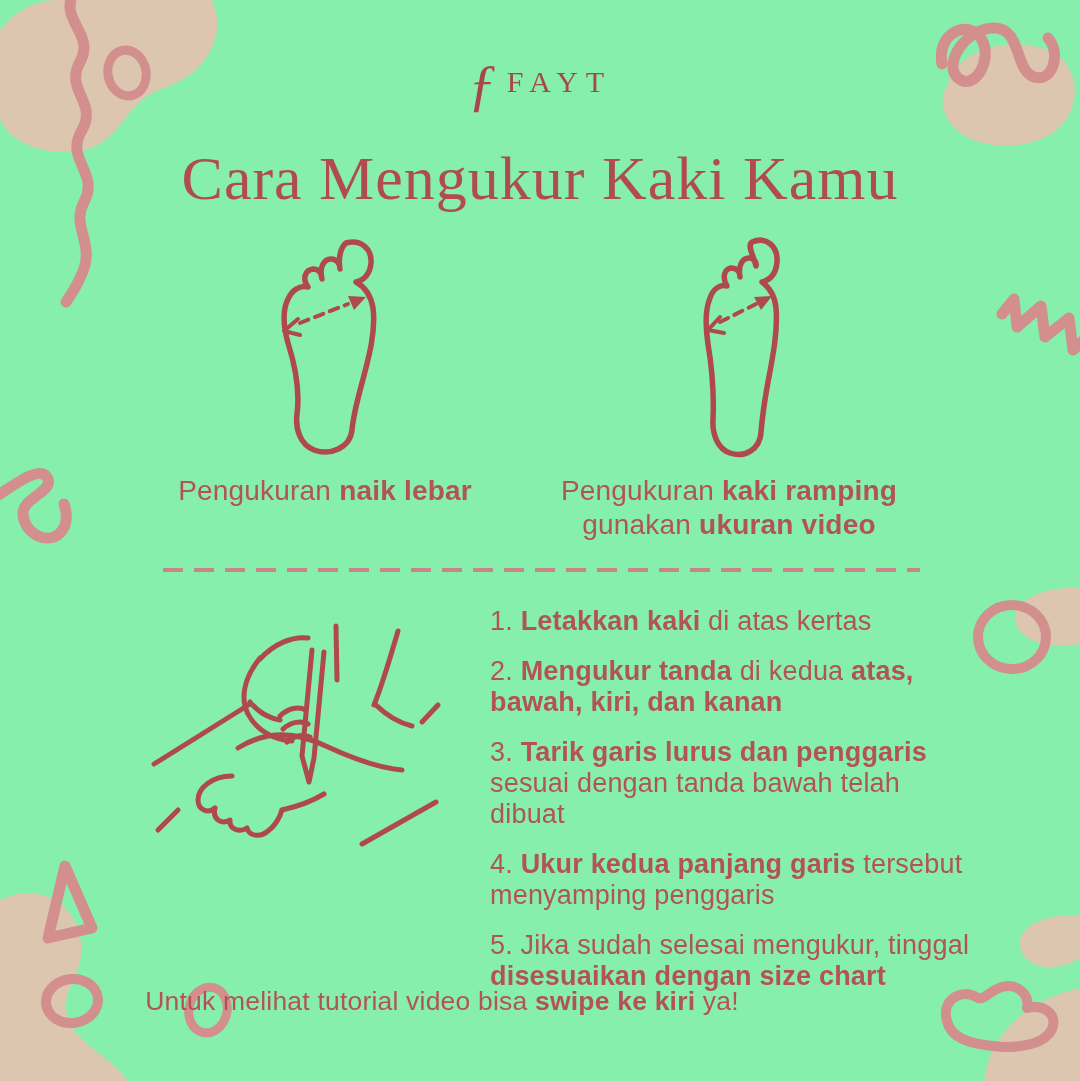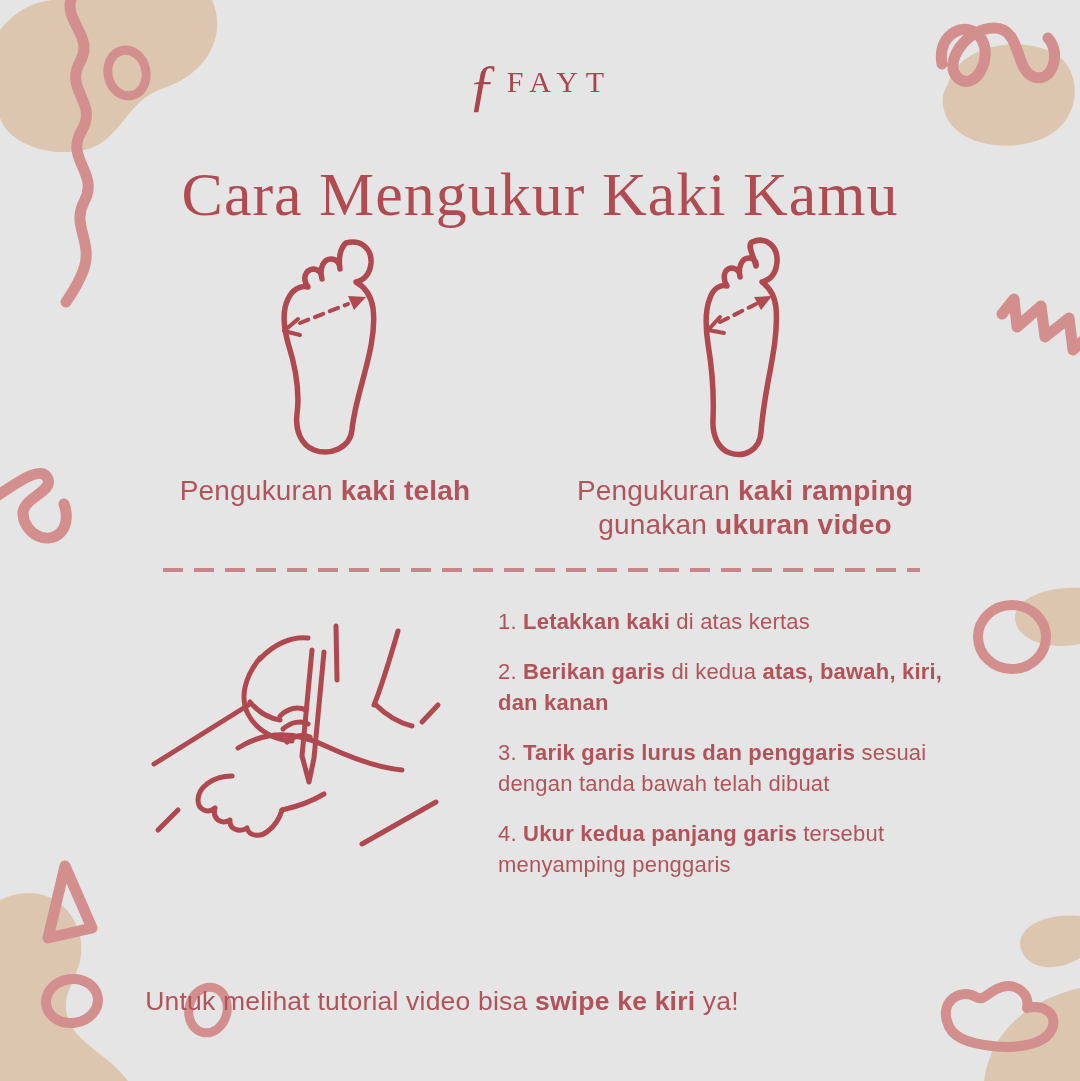--- a/index.html
+++ b/index.html
@@ -1,47 +1,47 @@
 <!DOCTYPE html>
 <html><head>
 <meta charset="utf-8">
 <style>
   html,body{margin:0;padding:0;}
   #canvas{
     position:relative;
     width:1080px;height:1081px;
-    background:#e5e5e5;
+    background:#86efac;
     overflow:hidden;
     font-family:"Liberation Sans",sans-serif;
   }
   .abs{position:absolute;}
   svg{display:block;}
   .deco-stroke{fill:none;stroke:#d28f8e;stroke-linecap:round;stroke-linejoin:round;}
   .art{fill:none;stroke:#b0484f;stroke-linecap:round;stroke-linejoin:round;}
 
   
   #logo{left:0;top:56px;width:1080px;text-align:center;color:#a8454d;}
   #logo .glyph{font-family:"Liberation Serif",serif;font-style:italic;font-size:58px;line-height:58px;vertical-align:-12px;margin-right:10px;}
   #logo .word{font-family:"Liberation Serif",serif;font-size:30px;letter-spacing:8px;font-weight:500;}
-  #title{left:0;top:159px;width:1080px;text-align:center;
+  #title{left:0;top:143px;width:1080px;text-align:center;
     font-family:"Liberation Serif",serif;font-size:62px;font-weight:500;
     color:#b04b52;letter-spacing:1px;}
 
   
   .caption{top:474px;text-align:center;font-size:28px;line-height:34px;color:#b2535a;letter-spacing:.2px;}
   #caption-left{left:145px;width:360px;}
-  #caption-right{left:552px;width:386px;}
+  #caption-right{left:536px;width:386px;}
   .caption b{font-weight:bold;}
 
   
   #divider{left:163px;top:568px;width:757px;height:4px;
     background:repeating-linear-gradient(90deg,#c8858a 0 20px,transparent 20px 31px);}
 
   
-  #steps{left:490px;top:606px;width:482px;color:#b2535a;font-size:22px;line-height:31px;letter-spacing:.2px;margin-left:8px;}
+  #steps{left:490px;top:606px;width:482px;color:#b2535a;font-size:27px;line-height:31px;letter-spacing:.2px;}
   #steps p{margin:0 0 19px 0;}
   #steps b{font-weight:bold;}
 
   
   #footer{left:0;top:986px;width:884px;text-align:center;color:#b2535a;font-size:26.5px;letter-spacing:.2px;}
   #footer b{font-weight:bold;}
 </style>
 </head>
 <body>
 
@@ -136,21 +136,21 @@
         C 93 24 87 16 92 12 Z"></path>
     </g>
     <g>
       <path class="art" stroke-width="4" stroke-dasharray="9 7" d="M 60 92 L 96 74"></path>
       <path class="art" stroke-width="4" d="M 48 100 L 60 87 M 48 100 L 64 103"></path>
       <path fill="#b0484f" stroke="none" d="M 112 66 L 101 80 L 94 67 Z"></path>
     </g>
   </svg>
 
   <div id="caption-left" class="abs caption">
-    <span>Pengukuran </span><b>kaki telah</b><br>
+    <span>Pengukuran </span><b>naik lebar</b><br>
   </div>
   <div id="caption-right" class="abs caption">
     <span>Pengukuran </span><b>kaki ramping</b><br>
     <span>gunakan </span><b>ukuran video</b>
   </div>
 
   <div id="divider" class="abs"></div>
 
   <svg class="abs" style="left:140px;top:598px;" width="330" height="285" viewBox="0 0 330 285">
     <g>
@@ -167,22 +167,23 @@
       <path class="art" stroke-width="5" d="M 120 61 C 134 46 152 38 168 40"></path>
       <path class="art" stroke-width="5" d="M 120 60 C 104 80 100 100 108 116 C 116 132 134 142 152 143"></path>
       <path class="art" stroke-width="5" d="M 110 104 C 118 114 128 120 140 122"></path>
       <path class="art" stroke-width="5" d="M 140 118 C 148 110 158 108 166 112 M 143 131 C 151 124 161 122 168 126 M 147 144 C 155 137 164 136 170 139"></path>
       <path class="art" stroke-width="5" d="M 222 246 L 296 204"></path>
     </g>
   </svg>
 
   <div id="steps" class="abs">
     <p><span>1. </span><b>Letakkan kaki</b><span> di atas kertas</span></p>
-    <p><span>2. </span><b>Berikan garis</b><span> di kedua </span><b>atas, bawah, kiri, dan kanan</b></p>
+    <p><span>2. </span><b>Mengukur tanda</b><span> di kedua </span><b>atas, bawah, kiri, dan kanan</b></p>
     <p><span>3. </span><b>Tarik garis lurus dan penggaris</b><span> sesuai dengan tanda bawah telah dibuat</span></p>
     <p><span>4. </span><b>Ukur kedua panjang garis</b><span> tersebut menyamping penggaris</span></p>
+    <p><span>5. Jika sudah selesai mengukur, tinggal </span><b>disesuaikan dengan size chart</b></p>
   </div>
 
   <div id="footer" class="abs">
     <span>Untuk melihat tutorial video bisa </span><b>swipe ke kiri</b><span> ya!</span>
   </div>
 
 </div>
 
 </body></html>

